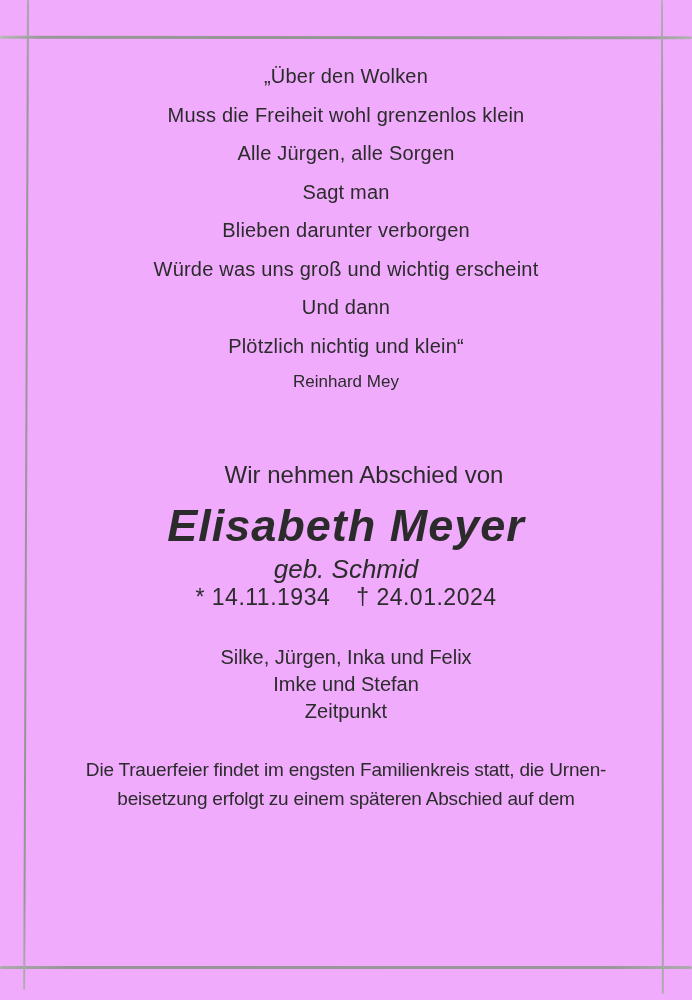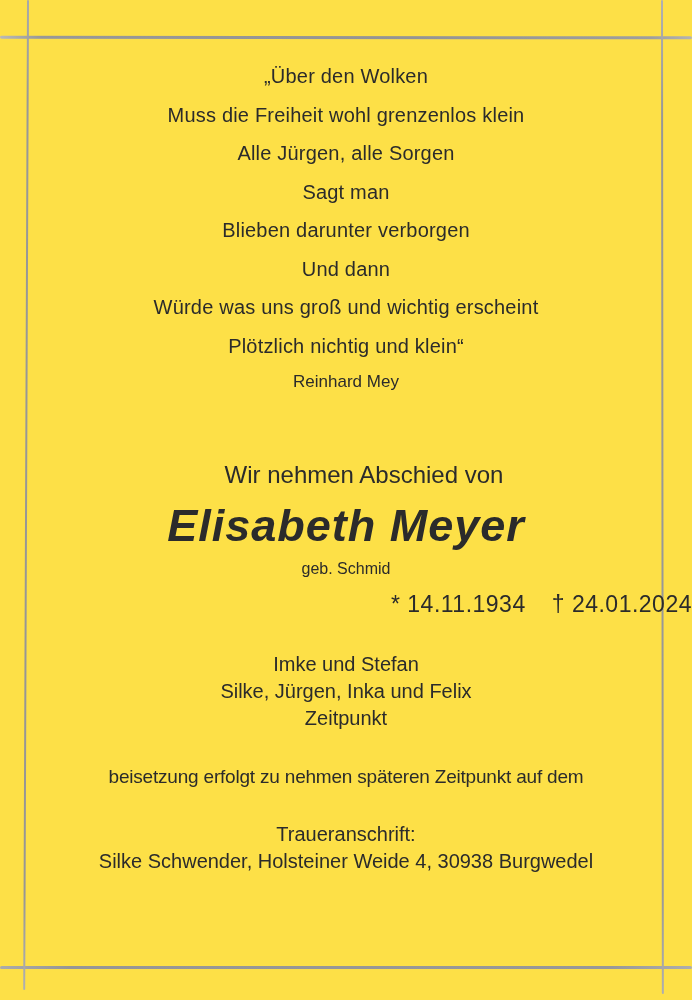--- a/index.html
+++ b/index.html
@@ -4,21 +4,21 @@
 <style>
   html, body {
     margin: 0;
     padding: 0;
     background: #ffffff;
   }
   .card {
     position: relative;
     width: 692px;
     height: 1000px;
-    background: #fde047;
+    background: #f0abfc;
     overflow: hidden;
     font-family: "Liberation Sans", sans-serif;
     color: #2b2b2b;
   }
   
   .frame-line {
     position: absolute;
     background: #9a9a9a;
     border-radius: 2px;
   }
@@ -70,29 +70,30 @@
   .name {
     margin: 10px 0 0 0;
     font-size: 45px;
     line-height: 52px;
     font-weight: 700;
     letter-spacing: 1px;
     font-style: italic;
   }
   .maiden {
     margin-top: 4px;
-    font-size: 16px;
+    font-size: 26px;
     line-height: 26px;
+    font-style: italic;
   }
   .dates {
-    margin-top: 7px;
+    margin-top: 0;
     font-size: 23px;
     line-height: 30px;
     display: flex;
-    justify-content: flex-end;
+    justify-content: center;
     gap: 26px;
     letter-spacing: 0.5px;
   }
   .mourners {
     margin-top: 32px;
     font-size: 20px;
     line-height: 27px;
   }
   .funeral {
     margin-top: 30px;
@@ -117,46 +118,43 @@
   <div class="frame-line frame-v-right"></div>
 
   <main class="content">
 
     <section class="poem">
       <div class="poem-line">„Über den Wolken</div>
       <div class="poem-line">Muss die Freiheit wohl grenzenlos klein</div>
       <div class="poem-line">Alle Jürgen, alle Sorgen</div>
       <div class="poem-line">Sagt man</div>
       <div class="poem-line">Blieben darunter verborgen</div>
+      <div class="poem-line">Würde was uns groß und wichtig erscheint</div>
       <div class="poem-line">Und dann</div>
-      <div class="poem-line">Würde was uns groß und wichtig erscheint</div>
       <div class="poem-line">Plötzlich nichtig und klein“</div>
     </section>
 
     <div class="attribution">Reinhard Mey</div>
 
     <section>
       <div class="intro">Wir nehmen Abschied von</div>
       <h1 class="name">Elisabeth Meyer</h1>
       <div class="maiden">geb. Schmid</div>
       <div class="dates">
         <span>* 14.11.1934</span>
         <span>† 24.01.2024</span>
       </div>
     </section>
 
     <section class="mourners">
+      <div>Silke, Jürgen, Inka und Felix</div>
       <div>Imke und Stefan</div>
-      <div>Silke, Jürgen, Inka und Felix</div>
       <div>Zeitpunkt</div>
     </section>
 
     <section class="funeral">
-      <div>beisetzung erfolgt zu nehmen späteren Zeitpunkt auf dem</div>
+      <div>Die Trauerfeier findet im engsten Familienkreis statt, die Urnen-</div>
+      <div>beisetzung erfolgt zu einem späteren Abschied auf dem</div>
     </section>
 
-    <section class="address">
-      <div>Traueranschrift:</div>
-      <div>Silke Schwender, Holsteiner Weide 4, 30938 Burgwedel</div>
-    </section>
 
   </main>
 </div>
 
 </body></html>

